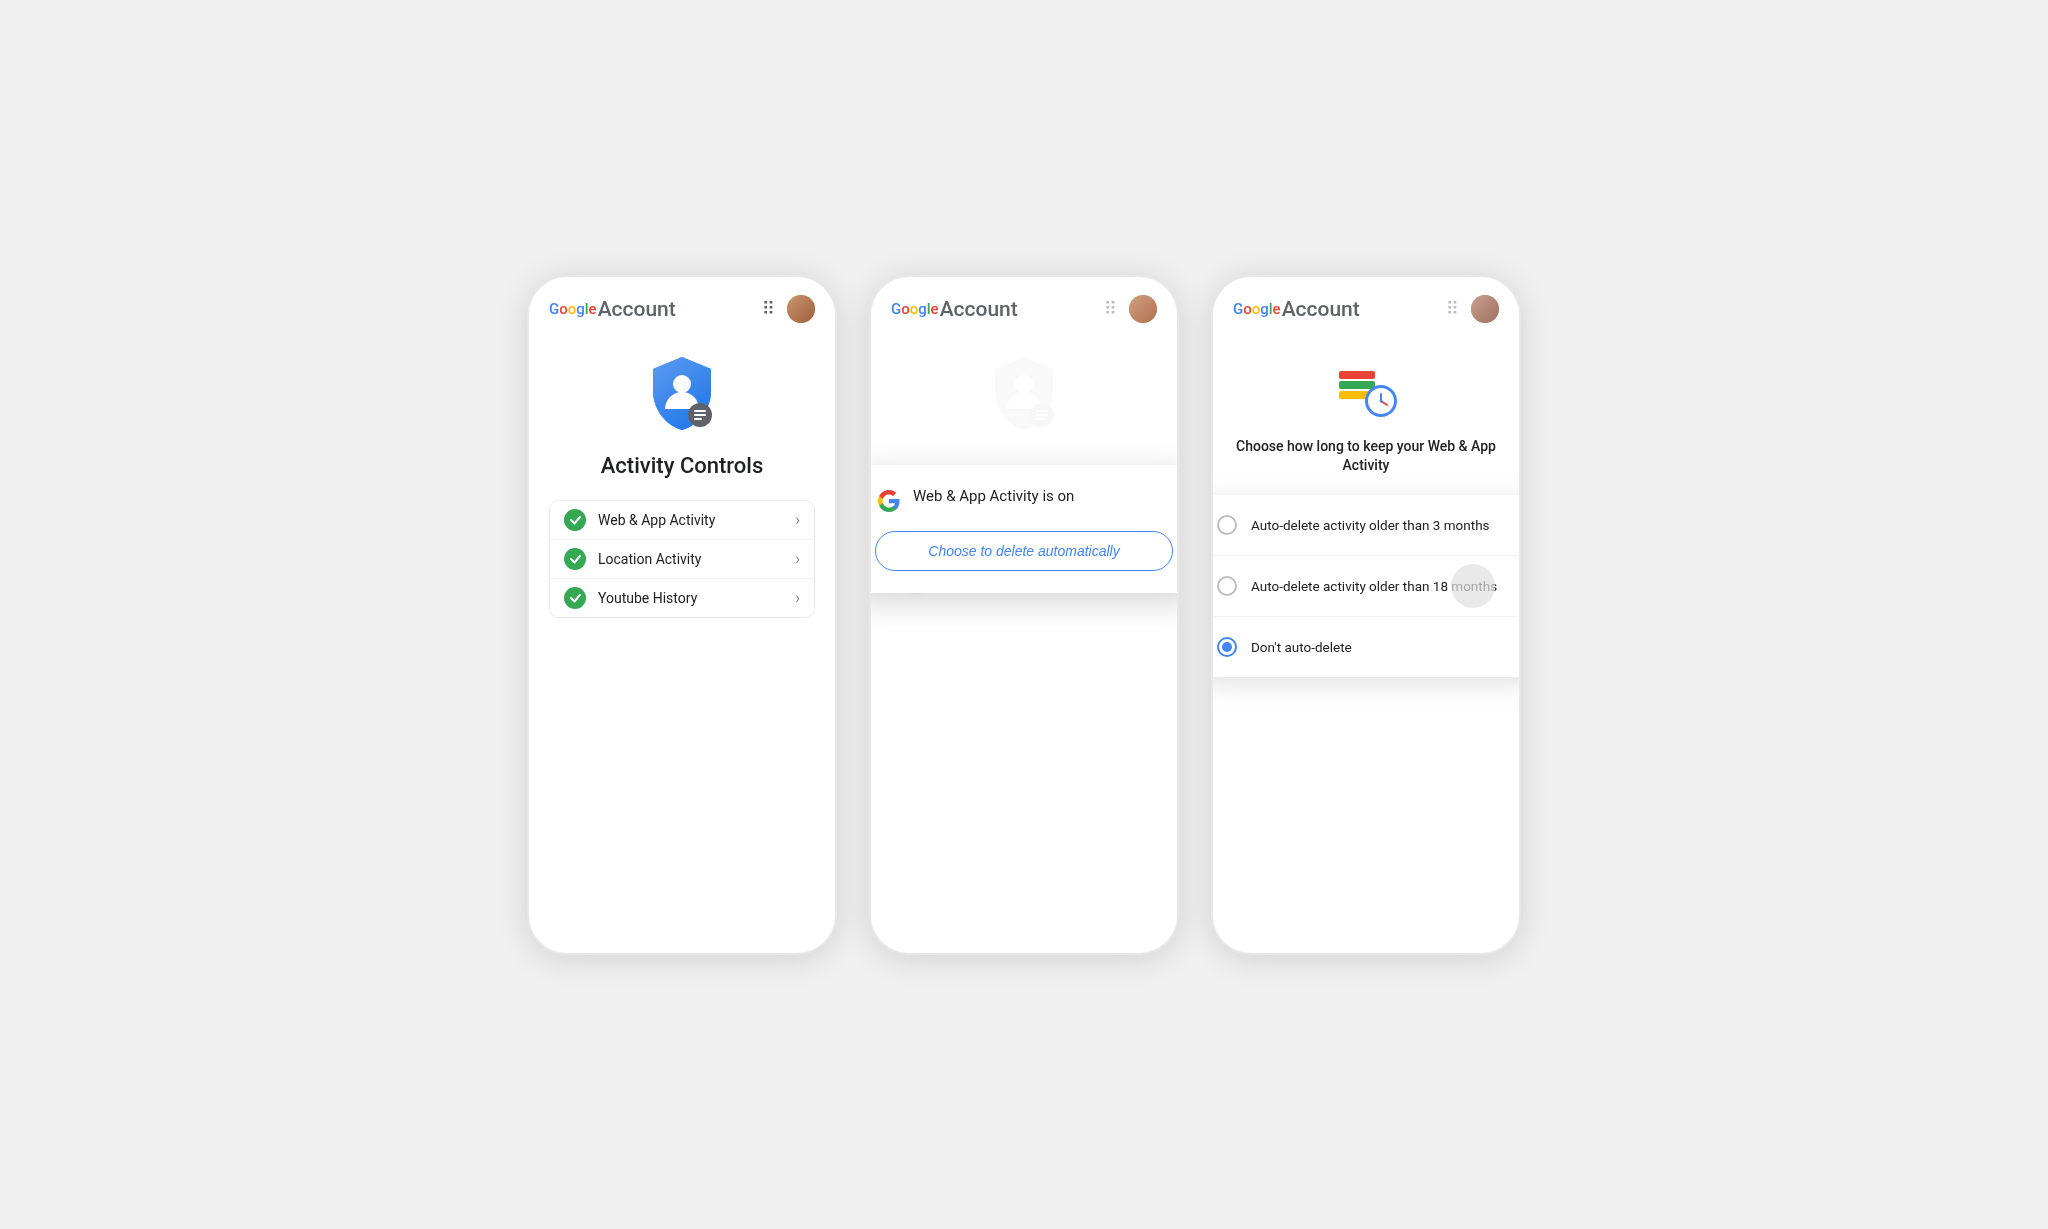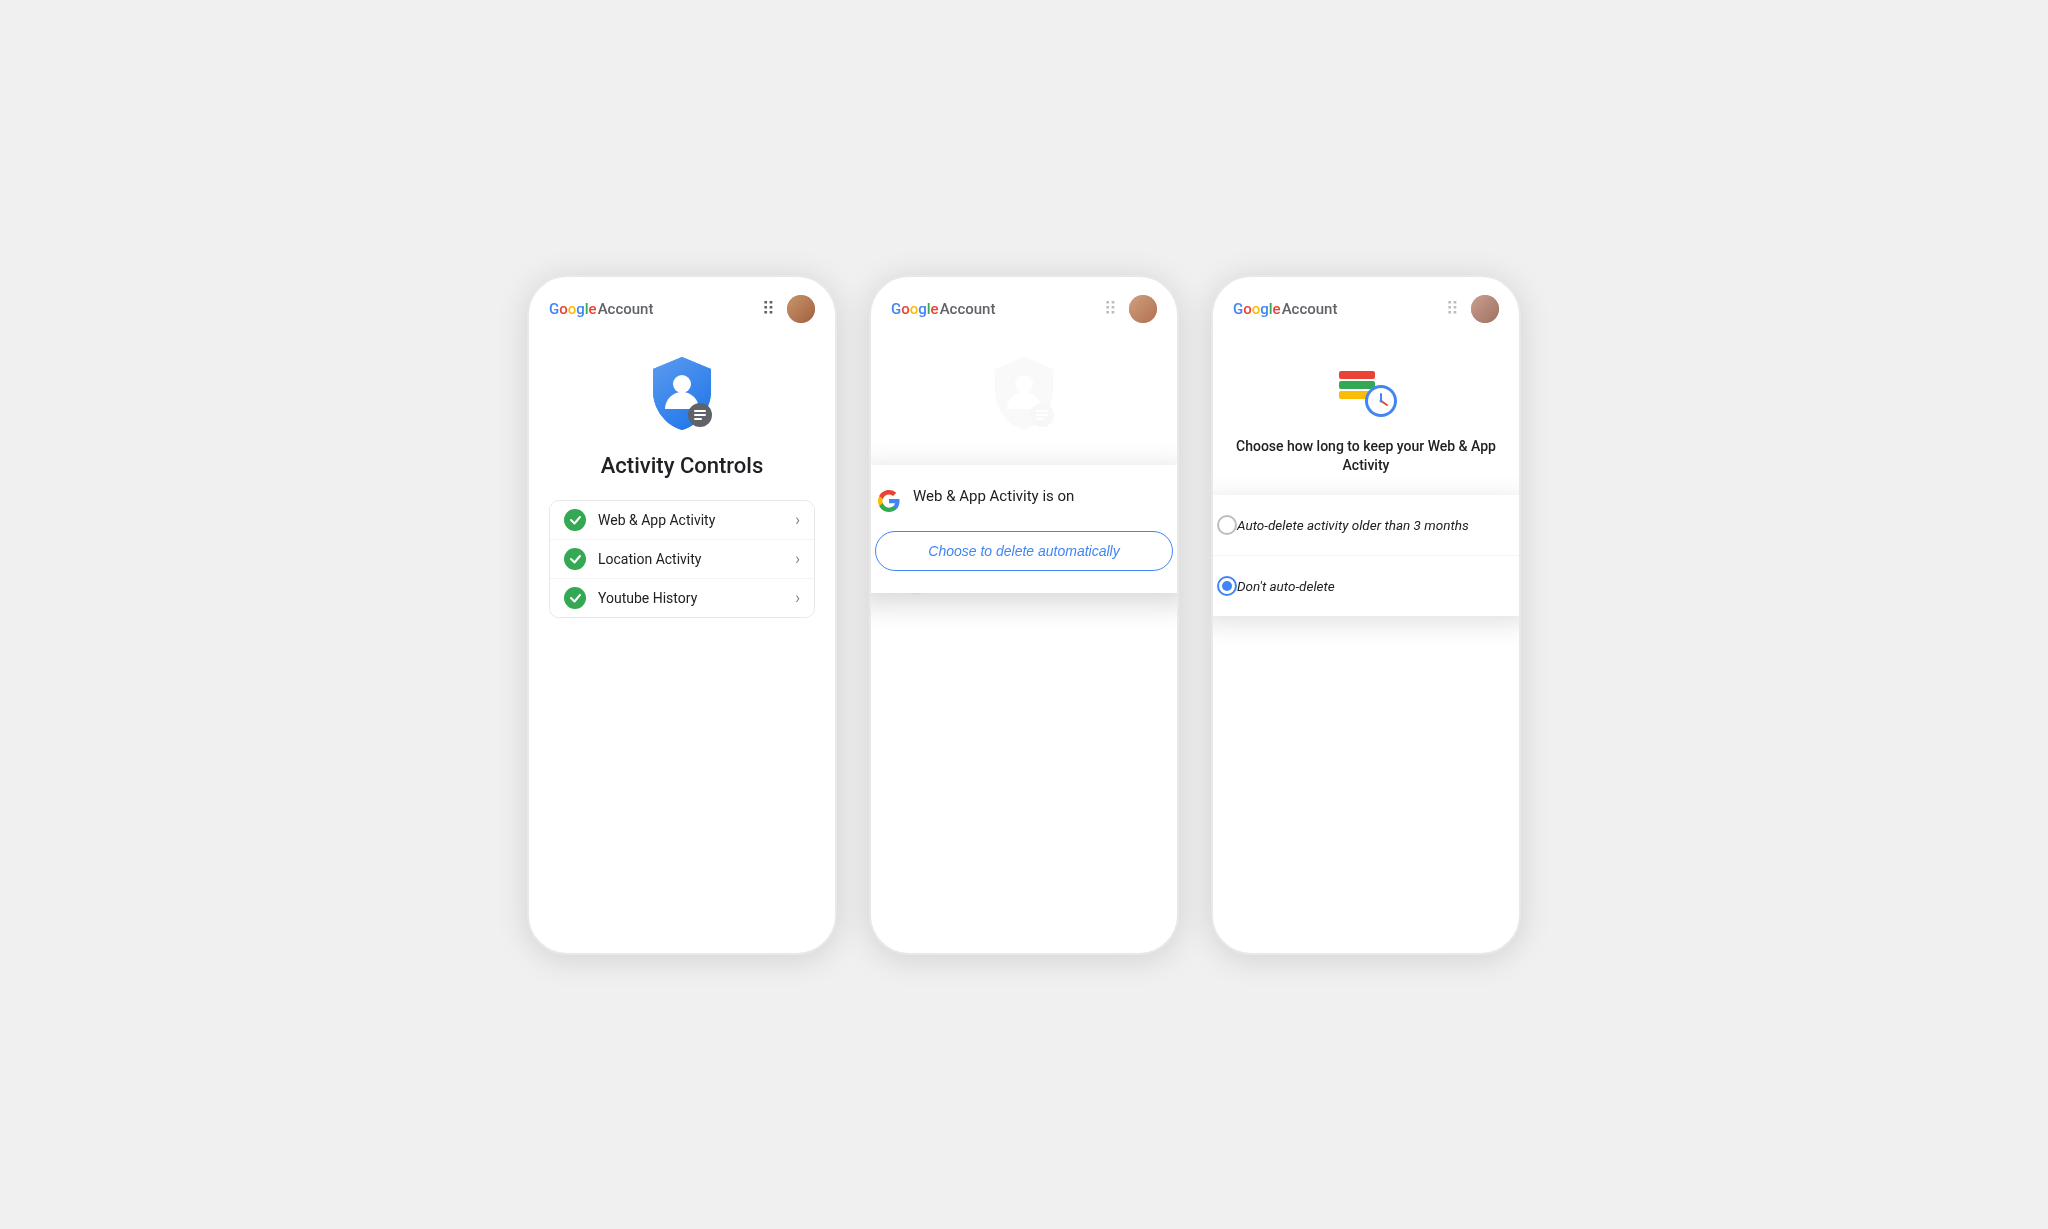--- a/index.html
+++ b/index.html
@@ -41,21 +41,21 @@
       display: flex;
       align-items: center;
       gap: 0;
       font-size: 15px;
       font-weight: 500;
     }
     .g-blue { color: #4285F4; }
     .g-red { color: #EA4335; }
     .g-yellow { color: #FBBC05; }
     .g-green { color: #34A853; }
-    .g-account-text { color: #5f6368; font-size: 15px; margin-left: 1px; }
+    .g-account-text { color: #5f6368; font-size: 21px; margin-left: 1px; }
     .header-icons {
       display: flex;
       align-items: center;
       gap: 12px;
     }
     .grid-icon {
       color: #5f6368;
       font-size: 18px;
     }
     .avatar {
@@ -241,23 +241,23 @@
       box-shadow: 0 6px 28px rgba(0,0,0,0.13);
       padding: 0;
       z-index: 10;
       overflow: hidden;
     }
     .option-row {
       display: flex;
       align-items: center;
       padding: 20px 20px;
       border-bottom: 1px solid #f1f3f4;
+      gap: 14px;
       cursor: pointer;
       position: relative;
-      font-style: italic;
     }
     .option-row:last-child {
       border-bottom: none;
       text-align: center;
     }
     .radio-outer {
       width: 20px;
       height: 20px;
       border-radius: 50%;
       border: 2px solid #bdbdbd;
@@ -467,20 +467,25 @@
           <circle cx="50" cy="50" r="1.5" fill="#4285F4"></circle>
         </svg>
       </div>
       <div class="choose-title">Choose how long to keep your Web &amp; App Activity</div>
 
       <div class="options-card">
         <div class="option-row">
           <div class="radio-outer"></div>
           <span class="option-label">Auto-delete activity older than 3 months</span>
         </div>
+        <div class="option-row" style="position:relative;">
+          <div class="radio-outer"></div>
+          <span class="option-label">Auto-delete activity older than 18 months</span>
+          <div class="grey-circle-bg"></div>
+        </div>
         <div class="option-row">
           <div class="radio-outer selected">
             <div class="radio-inner"></div>
           </div>
           <span class="option-label">Don't auto-delete</span>
         </div>
       </div>
     </div>
   </div>
 

